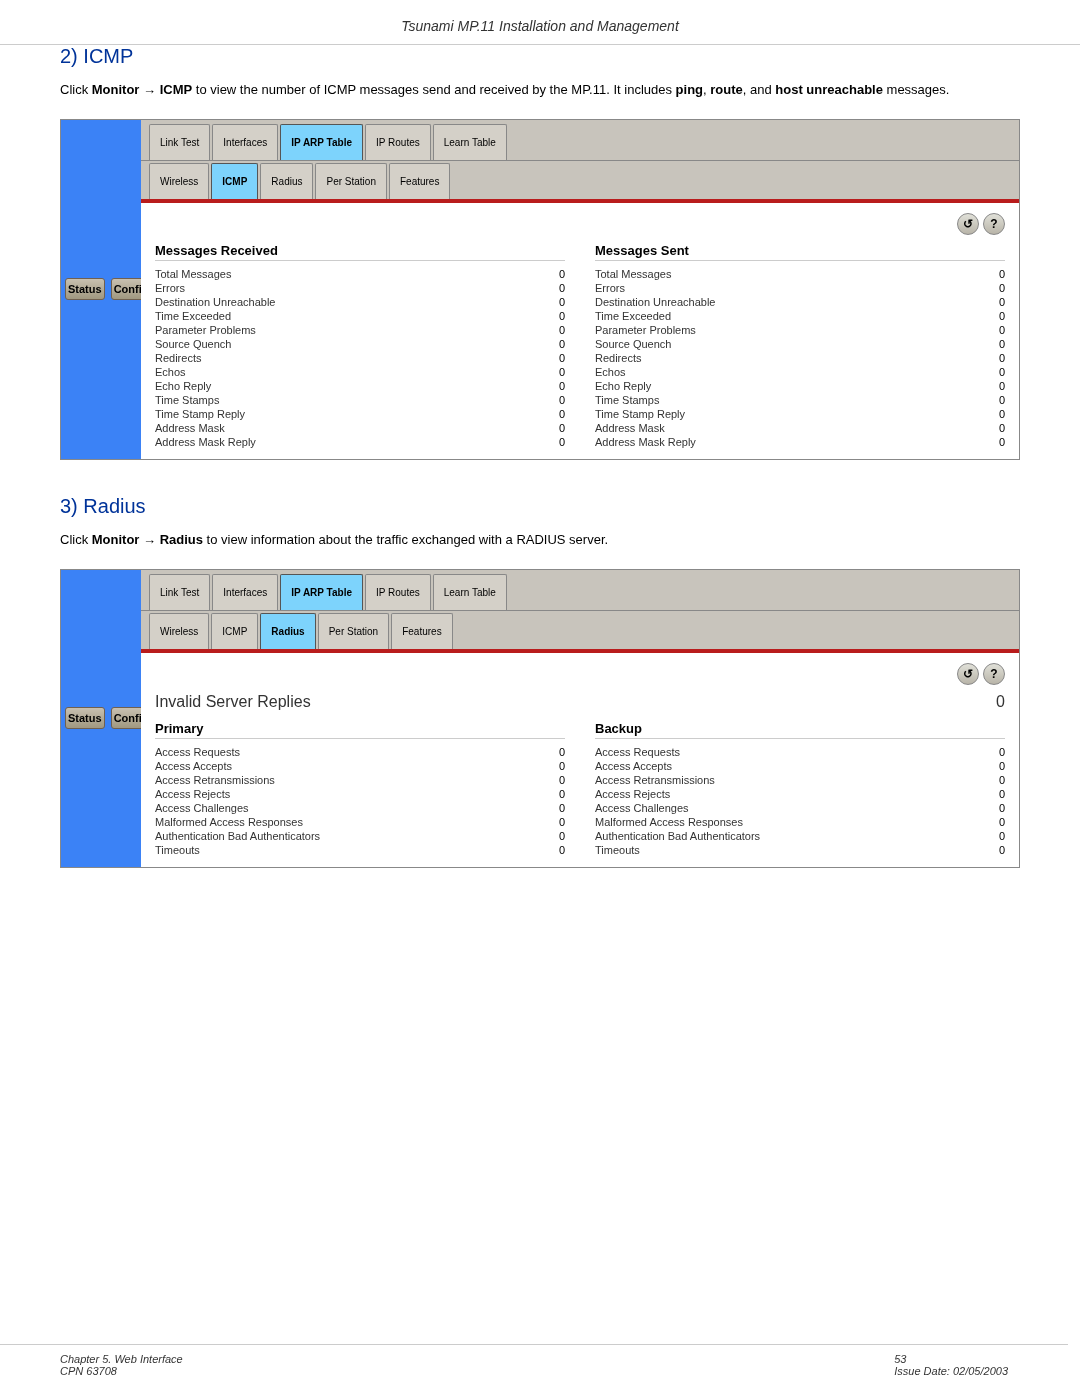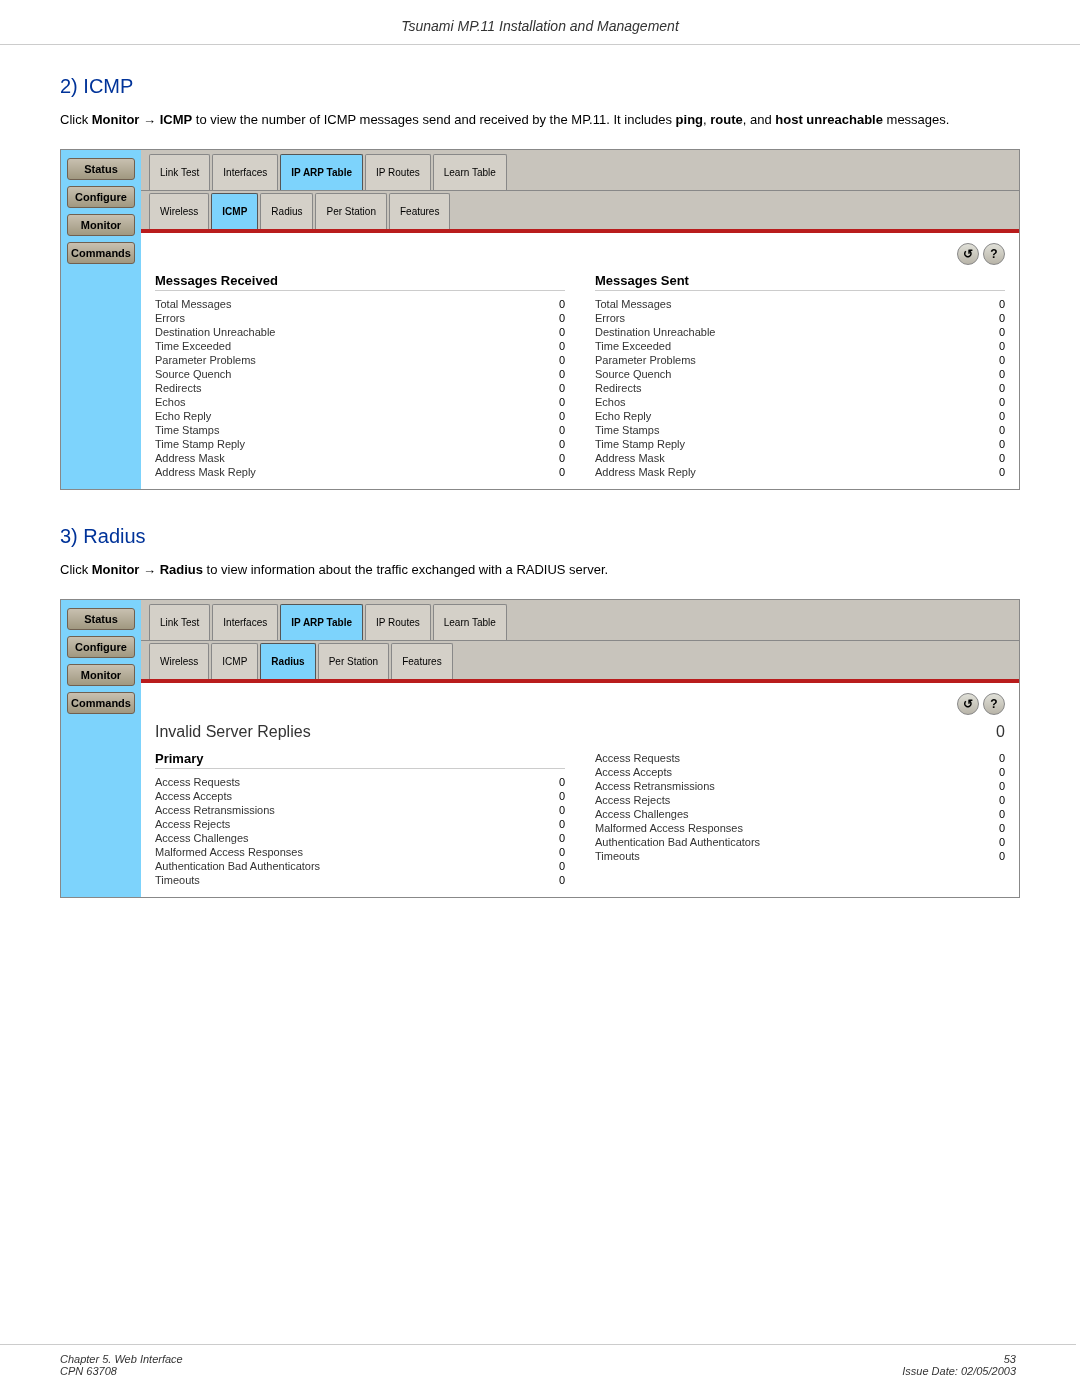--- a/index.html
+++ b/index.html
@@ -14,21 +14,20 @@
       position: relative;
     }
 
     .page-header {
       text-align: center;
       padding: 18px 0 10px 0;
       font-style: italic;
       font-size: 14px;
       color: #333;
       border-bottom: 1px solid #ccc;
-      margin-bottom: 30px;
     }
 
     .page-content {
       padding: 0 60px;
     }
 
     .section-title {
       font-size: 20px;
       font-weight: normal;
       color: #003399;
@@ -49,23 +48,23 @@
     .ui-box {
       border: 1px solid #888;
       background: #d4d0c8;
       margin-bottom: 35px;
       display: flex;
       flex-direction: row;
     }
 
     .ui-sidebar {
       width: 80px;
-      background: #7dd3fc;
-      display: flex;
-      flex-direction: column;
+      background: #3b82f6;
+      display: flex;
+      flex-direction: row;
       align-items: center;
       padding: 8px 4px;
       gap: 6px;
       flex-shrink: 0;
     }
 
     .sidebar-btn {
       width: 68px;
       background: linear-gradient(to bottom, #c8c0b0, #a09880);
       border: 1px solid #706050;
@@ -191,38 +190,37 @@
 
     .section-gap {
       margin-bottom: 35px;
     }
 
     
     .page-footer {
       position: absolute;
       bottom: 20px;
       left: 0;
-      right: 4px;
+      right: 12px;
       padding: 0 60px;
       display: flex;
       justify-content: space-between;
       font-size: 11px;
       font-style: italic;
       color: #333;
       border-top: 1px solid #ccc;
       padding-top: 8px;
     }
 
     .footer-left {
       display: flex;
       flex-direction: column;
     }
 
     .footer-right {
-      text-align: right;
     }
   </style>
 </head>
 <body>
 
 <div class="page-header">
   <span>Tsunami MP.11 Installation and Management</span>
 </div>
 
 <div class="page-content">
@@ -466,20 +464,21 @@
                     <span class="val">0</span>
                   </div>
                   <div class="data-row">
                     <span>Timeouts</span>
                     <span class="val">0</span>
                   </div>
                 </div>
             </div>
 
             <div class="col-section">
+              <div class="col-title">Backup</div>
               <div id="radius-backup-rows">
                   <div class="data-row">
                     <span>Access Requests</span>
                     <span class="val">0</span>
                   </div>
                   <div class="data-row">
                     <span>Access Accepts</span>
                     <span class="val">0</span>
                   </div>
                   <div class="data-row">

